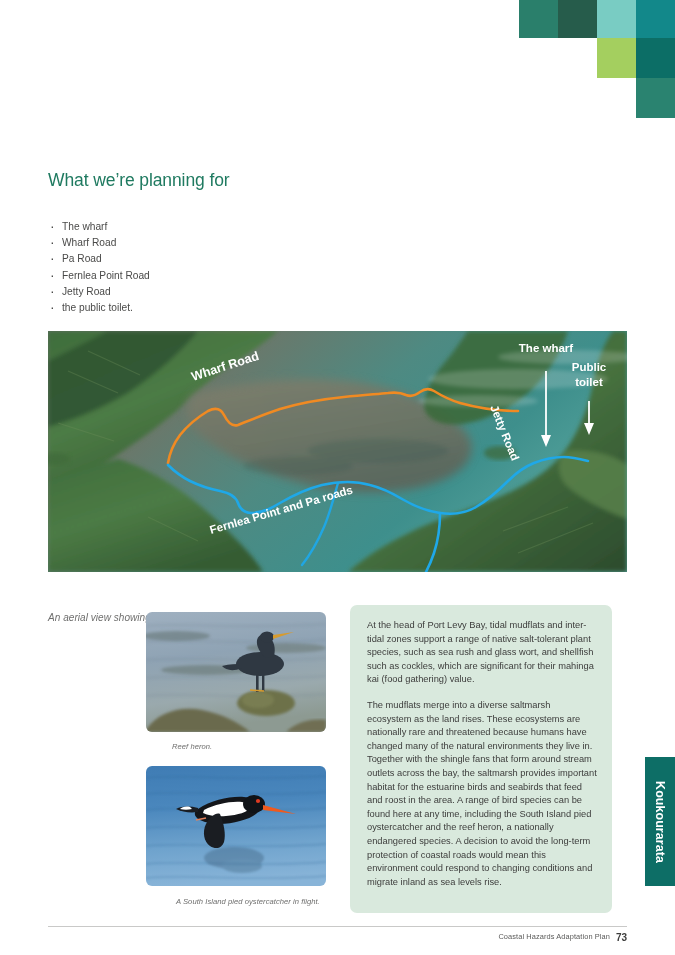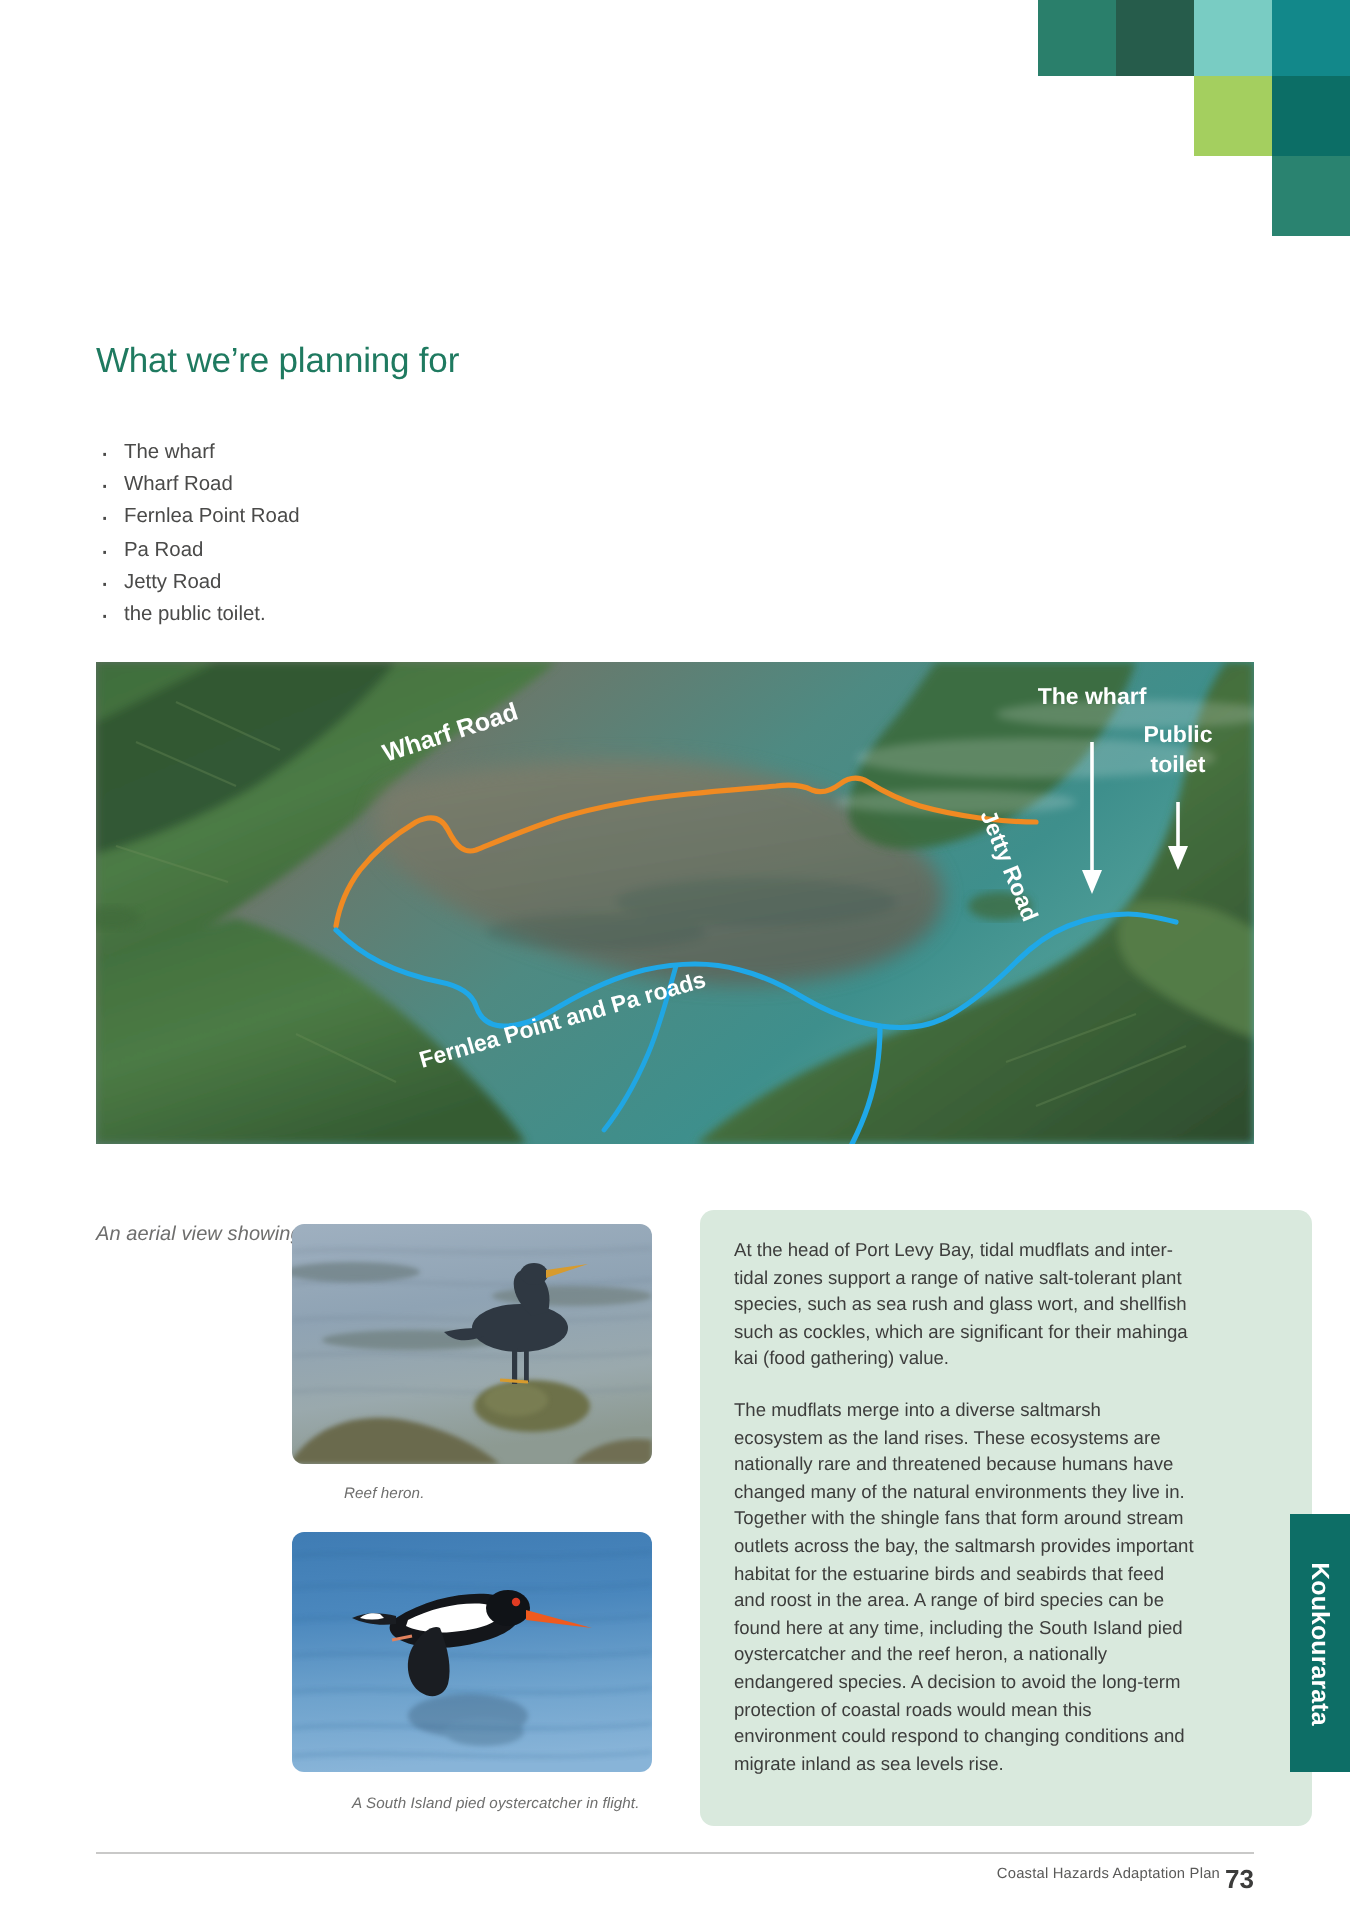--- a/index.html
+++ b/index.html
@@ -130,21 +130,20 @@
 
   
   .panel {
     position: absolute;
     left: 350px;
     top: 605px;
     width: 262px;
     height: 308px;
     background: #d9e9dd;
     border-radius: 7px;
-    padding-left: 44px;
   }
   .panel-inner {
     position: absolute;
     left: 17px;
     top: 14px;
     width: 230px;
   }
   .panel-inner p {
     margin: 0 0 12px 0;
     font-size: 9.3px;
@@ -188,21 +187,21 @@
     top: 932px;
     right: 65px;
     font-size: 7.4px;
     color: #5a5a59;
     letter-spacing: 0.1px;
   }
   .footer-page {
     position: absolute;
     top: 932px;
     right: 48px;
-    font-size: 13px;
+    font-size: 10px;
     font-weight: bold;
     color: #3c3c3b;
   }
 </style>
 </head>
 <body>
 
 <div class="header-blocks">
   <div class="blk blk-a" style="background: rgb(42, 127, 107);"></div>
   <div class="blk blk-b" style="background: rgb(38, 92, 75);"></div>
@@ -214,22 +213,22 @@
 </div>
 
 <div class="page">
 
   <h1 class="h1" style="color: rgb(31, 122, 96);">What we’re planning for</h1>
 
 
   <ul class="bullets">
     <li>The wharf</li>
     <li>Wharf Road</li>
+    <li>Pa Road</li>
     <li>Fernlea Point Road</li>
-    <li>Pa Road</li>
     <li>Jetty Road</li>
     <li>the public toilet.</li>
   </ul>
 
   <div class="map-wrap">
     <svg class="map-svg" width="579" height="241" viewBox="0 0 579 241" xmlns="http://www.w3.org/2000/svg">
       <defs>
         <linearGradient id="water" x1="0" y1="0" x2="1" y2="0.5">
           <stop offset="0%" stop-color="#5f6d62"></stop>
           <stop offset="28%" stop-color="#6d7668"></stop>

